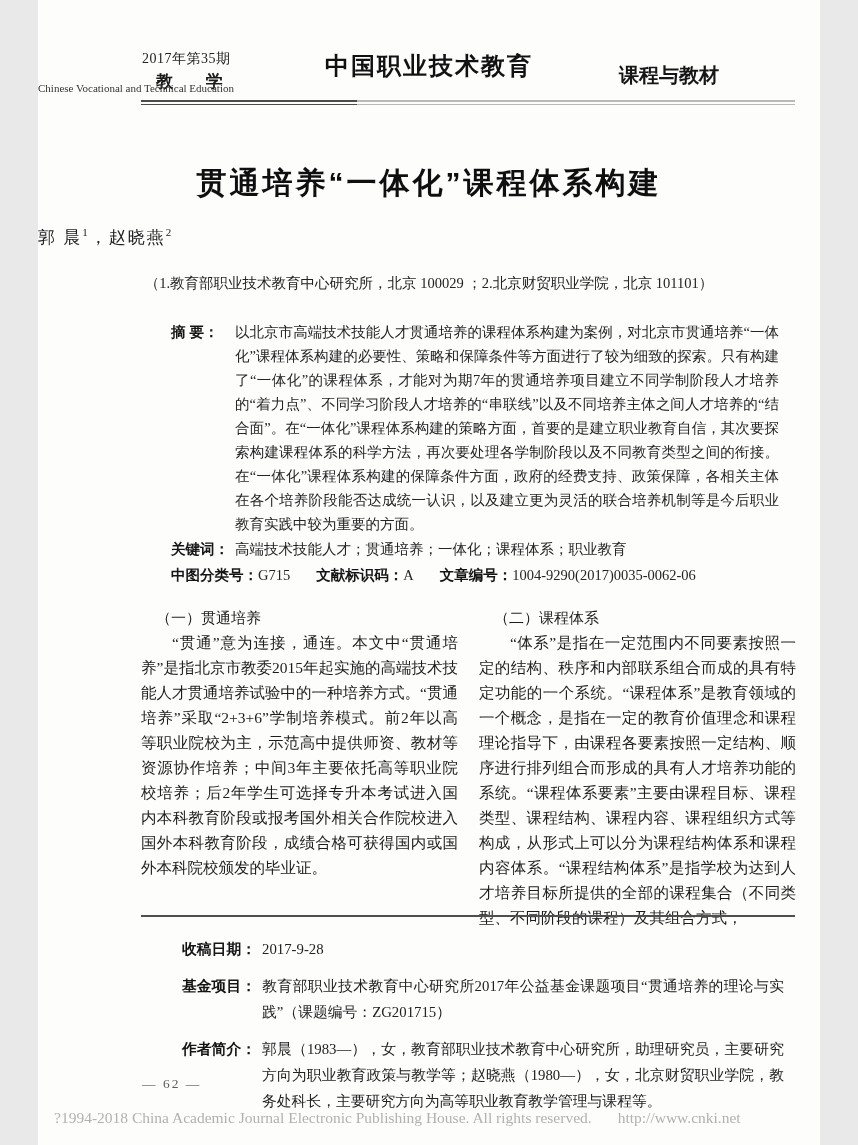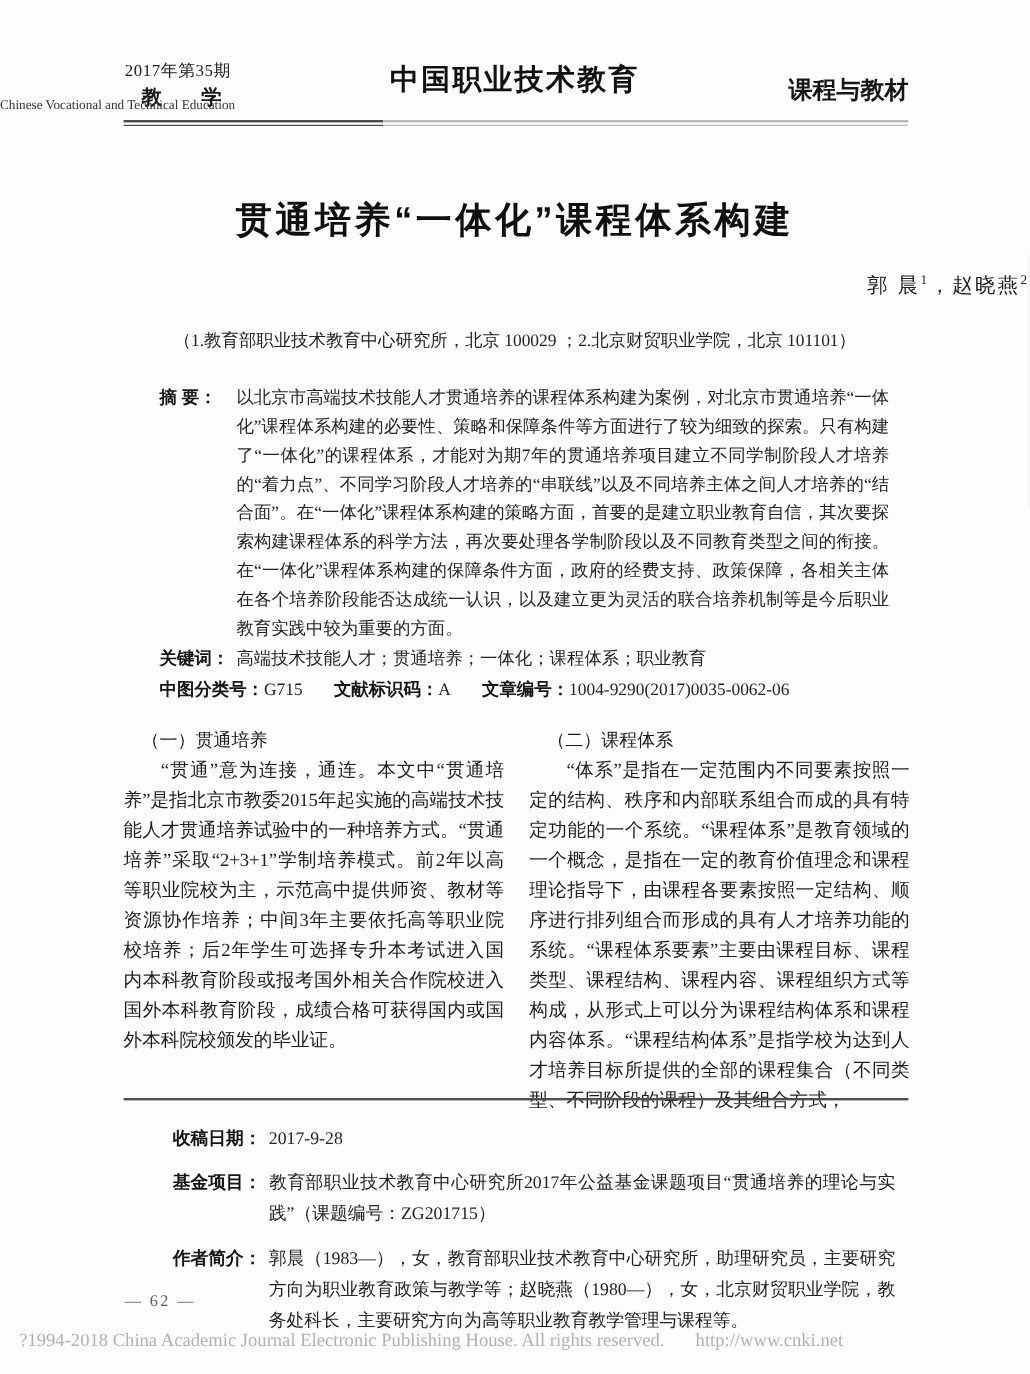--- a/index.html
+++ b/index.html
@@ -1,36 +1,36 @@
 <!DOCTYPE html>
 <html><head>
 <meta charset="utf-8">
 <style>
   html,body{margin:0;padding:0;background:#e9e9e9;}
   .page{
-    position:relative;width:858px;height:1145px;margin:0 auto;
+    position:relative;width:782px;height:1145px;margin:0 auto;
     background:#fdfdfc;overflow:hidden;color:#1e1e1e;
     font-family:"Liberation Serif","DejaVu Serif",serif;
   }
   
   .hd-issue{position:absolute;left:104px;top:50px;font-size:14px;color:#222;letter-spacing:.5px;}
   .hd-column{position:absolute;left:118px;top:70px;font-size:17px;font-weight:bold;letter-spacing:14px;
     font-family:"Liberation Sans","DejaVu Sans",sans-serif;color:#1b1b1b;}
   .hd-title{position:absolute;left:0;right:0;top:50px;text-align:center;font-size:24px;font-weight:900;
     letter-spacing:2px;font-family:"Liberation Sans","DejaVu Sans",sans-serif;color:#111;}
   .hd-sub{position:absolute;left:0;right:0;top:82px;text-align:left;font-size:11px;color:#333;}
   .hd-section{position:absolute;right:101px;top:62px;font-size:20px;font-weight:800;
     font-family:"Liberation Sans","DejaVu Sans",sans-serif;color:#161616;}
   .hd-rule{position:absolute;left:103px;top:100px;width:654px;height:6px;}
   .hd-rule i{display:block;height:1.7px;margin-bottom:2px;
     background:linear-gradient(to right,#4c4c4c 0 33%,#b9b9b9 33% 100%);}
   
   .a-title{position:absolute;left:0;right:0;top:163px;text-align:center;font-size:30px;font-weight:900;
     letter-spacing:3px;color:#0f0f0f;font-family:"Liberation Sans","DejaVu Sans",sans-serif;}
-  .a-authors{position:absolute;left:0;right:0;top:226px;text-align:right;font-size:17px;color:#222;
+  .a-authors{position:absolute;left:0;right:0;top:226px;text-align:left;font-size:17px;color:#222;
     letter-spacing:2px;}
   .a-authors sup{font-size:11px;}
   .a-aff{position:absolute;left:0;right:0;top:274px;text-align:center;font-size:14.5px;color:#222;}
   
   .meta{position:absolute;left:133px;top:320px;width:608px;font-size:14.5px;line-height:24px;color:#242424;}
   .meta .hang{padding-left:64px;text-align:justify;margin:0;}
   .meta .lbl{display:inline-block;width:64px;margin-left:-64px;font-weight:bold;
     font-family:"Liberation Sans","DejaVu Sans",sans-serif;color:#151515;}
   .meta .kw-line{margin-top:1px;}
   .clc-line{margin-top:2px;font-size:14.5px;}
@@ -75,21 +75,21 @@
 
   <div class="meta">
     <p class="hang"><span class="lbl">摘  要：</span><span>以北京市高端技术技能人才贯通培养的课程体系构建为案例，对北京市贯通培养“一体化”课程体系构建的必要性、策略和保障条件等方面进行了较为细致的探索。只有构建了“一体化”的课程体系，才能对为期7年的贯通培养项目建立不同学制阶段人才培养的“着力点”、不同学习阶段人才培养的“串联线”以及不同培养主体之间人才培养的“结合面”。在“一体化”课程体系构建的策略方面，首要的是建立职业教育自信，其次要探索构建课程体系的科学方法，再次要处理各学制阶段以及不同教育类型之间的衔接。在“一体化”课程体系构建的保障条件方面，政府的经费支持、政策保障，各相关主体在各个培养阶段能否达成统一认识，以及建立更为灵活的联合培养机制等是今后职业教育实践中较为重要的方面。</span></p>
     <p class="hang kw-line"><span class="lbl">关键词：</span><span>高端技术技能人才；贯通培养；一体化；课程体系；职业教育</span></p>
     <p class="clc-line"><span class="blbl">中图分类号：</span><span>G715</span><span class="gap"></span><span class="blbl">文献标识码：</span><span>A</span><span class="gap"></span><span class="blbl">文章编号：</span><span>1004-9290(2017)0035-0062-06</span></p>
   </div>
 
   <div class="cols">
     <div class="col">
       <h4>（一）贯通培养</h4>
-      <p>“贯通”意为连接，通连。本文中“贯通培养”是指北京市教委2015年起实施的高端技术技能人才贯通培养试验中的一种培养方式。“贯通培养”采取“2+3+1”学制培养模式。前2年以高等职业院校为主，示范高中提供师资、教材等资源协作培养；中间3年主要依托高等职业院校培养；后2年学生可选择专升本考试进入国内本科教育阶段或报考国外相关合作院校进入国外本科教育阶段，成绩合格可获得国内或国外本科院校颁发的毕业证。</p>
+      <p>“贯通”意为连接，通连。本文中“贯通培养”是指北京市教委2015年起实施的高端技术技能人才贯通培养试验中的一种培养方式。“贯通培养”采取“2+3+6”学制培养模式。前2年以高等职业院校为主，示范高中提供师资、教材等资源协作培养；中间3年主要依托高等职业院校培养；后2年学生可选择专升本考试进入国内本科教育阶段或报考国外相关合作院校进入国外本科教育阶段，成绩合格可获得国内或国外本科院校颁发的毕业证。</p>
     </div>
     <div class="col">
       <h4>（二）课程体系</h4>
       <p>“体系”是指在一定范围内不同要素按照一定的结构、秩序和内部联系组合而成的具有特定功能的一个系统。“课程体系”是教育领域的一个概念，是指在一定的教育价值理念和课程理论指导下，由课程各要素按照一定结构、顺序进行排列组合而形成的具有人才培养功能的系统。“课程体系要素”主要由课程目标、课程类型、课程结构、课程内容、课程组织方式等构成，从形式上可以分为课程结构体系和课程内容体系。“课程结构体系”是指学校为达到人才培养目标所提供的全部的课程集合（不同类型、不同阶段的课程）及其组合方式，</p>
     </div>
   </div>
 
   <div class="fn-sep"></div>
   <div class="fns">
     <p class="fn"><span class="fn-lbl">收稿日期：</span><span>2017-9-28</span></p>

